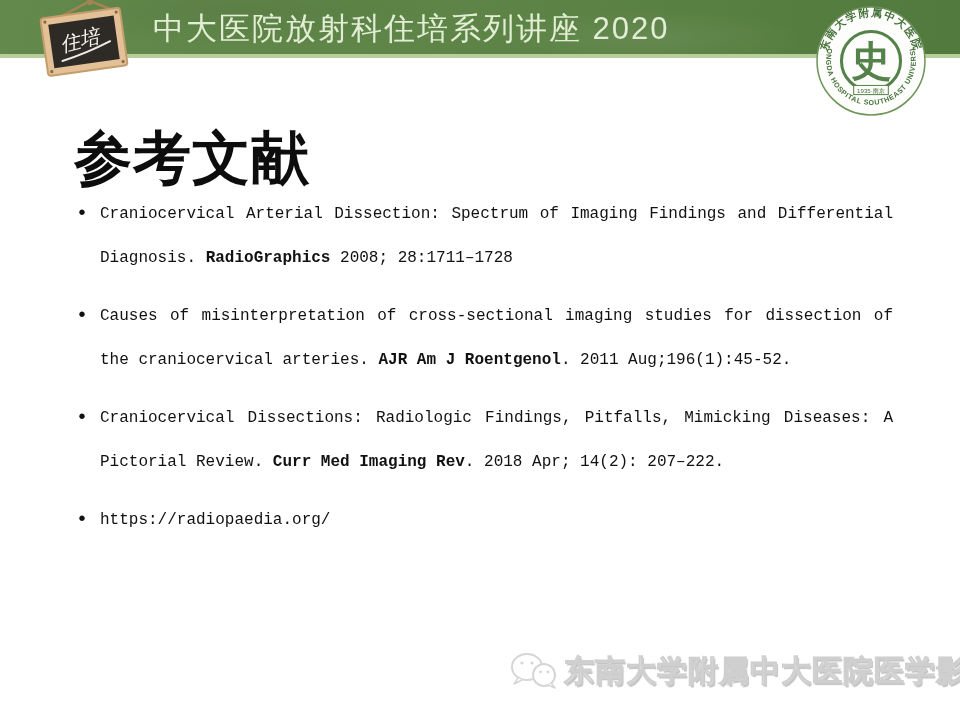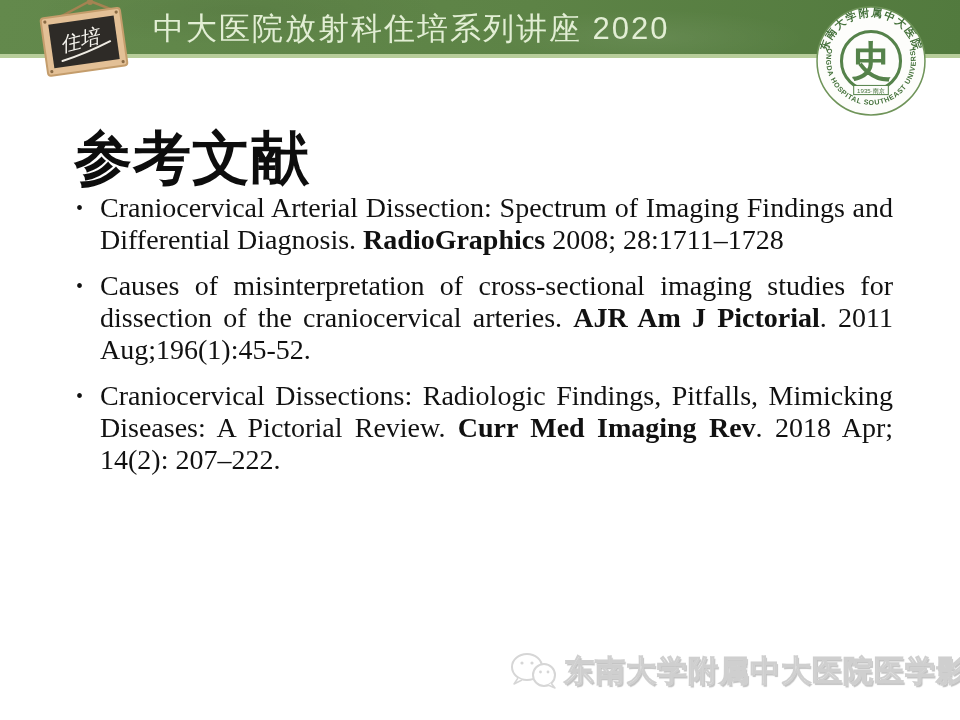--- a/index.html
+++ b/index.html
@@ -58,25 +58,26 @@
   .refs {
     position: absolute;
     left: 75px;
     top: 192px;
     width: 818px;
     list-style: none;
   }
   .refs li {
     position: relative;
     padding-left: 25px;
-    font-size: 28px;
-    line-height: 32px;
+    font-size: 16px;
+    line-height: 44px;
     color: #111;
     text-align: justify;
     margin-bottom: 14px;
+    font-family: Liberation Mono, monospace;
   }
   .refs li::before {
     content: "\2022";
     position: absolute;
     left: 1px;
     top: 0;
     font-size: 20px;
     color: #111;
   }
   .refs li .b { font-weight: bold; }
@@ -140,22 +141,23 @@
     <circle cx="55" cy="55" r="29" fill="none" stroke="#55824a" stroke-width="3"></circle>
     <text x="55" y="69" text-anchor="middle" font-size="40" fill="#55824a" font-family="serif" font-weight="bold">史</text>
     <rect x="38" y="79" width="34" height="9" fill="#fdfdfb" stroke="#55824a" stroke-width="1"></rect>
     <text x="55" y="86" text-anchor="middle" font-size="6" fill="#44713a" font-family="sans-serif">1935·南京</text>
   </svg>
 
   <h1 class="page-title">参考文献</h1>
 
   <ul class="refs">
       <li><span>Craniocervical Arterial Dissection: Spectrum of Imaging Findings and Differential Diagnosis. </span><span class="b">RadioGraphics</span><span> 2008; 28:1711–1728</span></li>
-      <li><span>Causes of misinterpretation of cross-sectional imaging studies for dissection of the craniocervical arteries. </span><span class="b">AJR Am J Pictorial</span><span>. 2011 Aug;196(1):45-52.</span></li>
+      <li><span>Causes of misinterpretation of cross-sectional imaging studies for dissection of the craniocervical arteries. </span><span class="b">AJR Am J Roentgenol</span><span>. 2011 Aug;196(1):45-52.</span></li>
       <li><span>Craniocervical Dissections: Radiologic Findings, Pitfalls, Mimicking Diseases: A Pictorial Review. </span><span class="b">Curr Med Imaging Rev</span><span>. 2018 Apr; 14(2): 207–222.</span></li>
+      <li><span>https://radiopaedia.org/</span></li>
     </ul>
 
   <div class="watermark">
     <svg width="52" height="42" viewBox="0 0 52 42">
       <ellipse cx="19" cy="17" rx="15" ry="13" fill="#ffffff" stroke="#d6d6d6" stroke-width="2"></ellipse>
       <path d="M 10 28 L 6 34 L 14 30" fill="#ffffff" stroke="#d6d6d6" stroke-width="1.5" stroke-linejoin="round"></path>
       <circle cx="14" cy="13" r="1.6" fill="#d6d6d6"></circle>
       <circle cx="24" cy="13" r="1.6" fill="#d6d6d6"></circle>
       <circle cx="36" cy="25" r="11" fill="#ffffff" stroke="#d6d6d6" stroke-width="2"></circle>
       <path d="M 43 33 L 47 38 L 40 35" fill="#ffffff" stroke="#d6d6d6" stroke-width="1.5" stroke-linejoin="round"></path>

